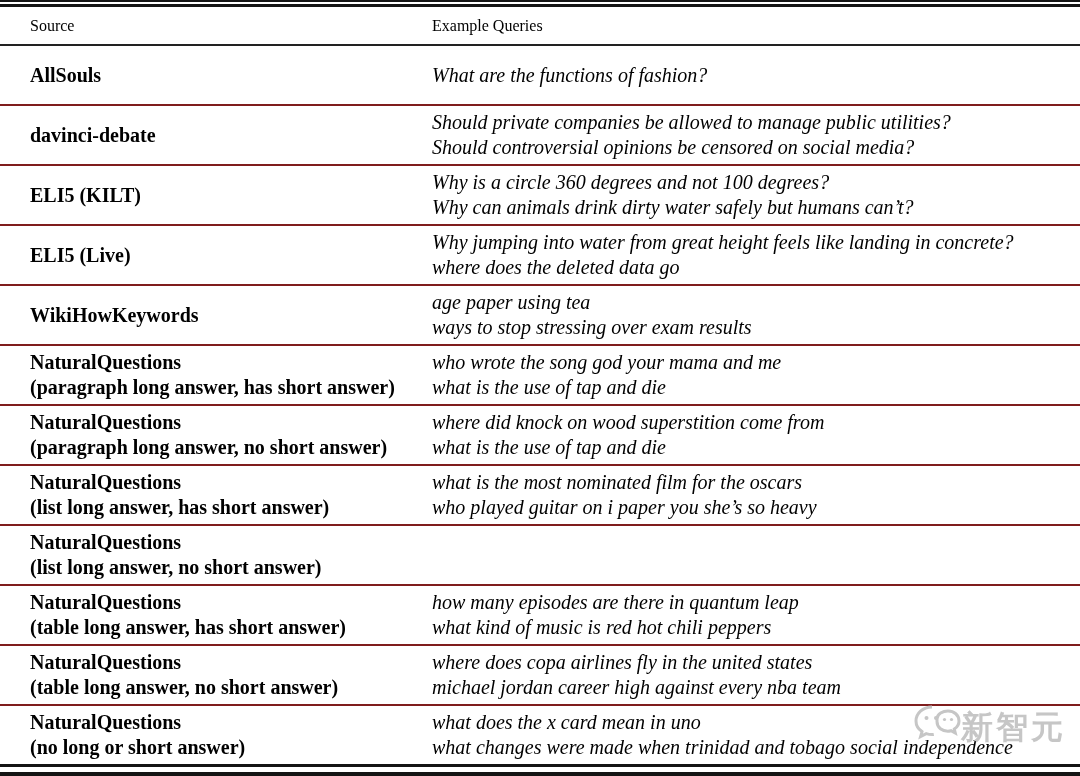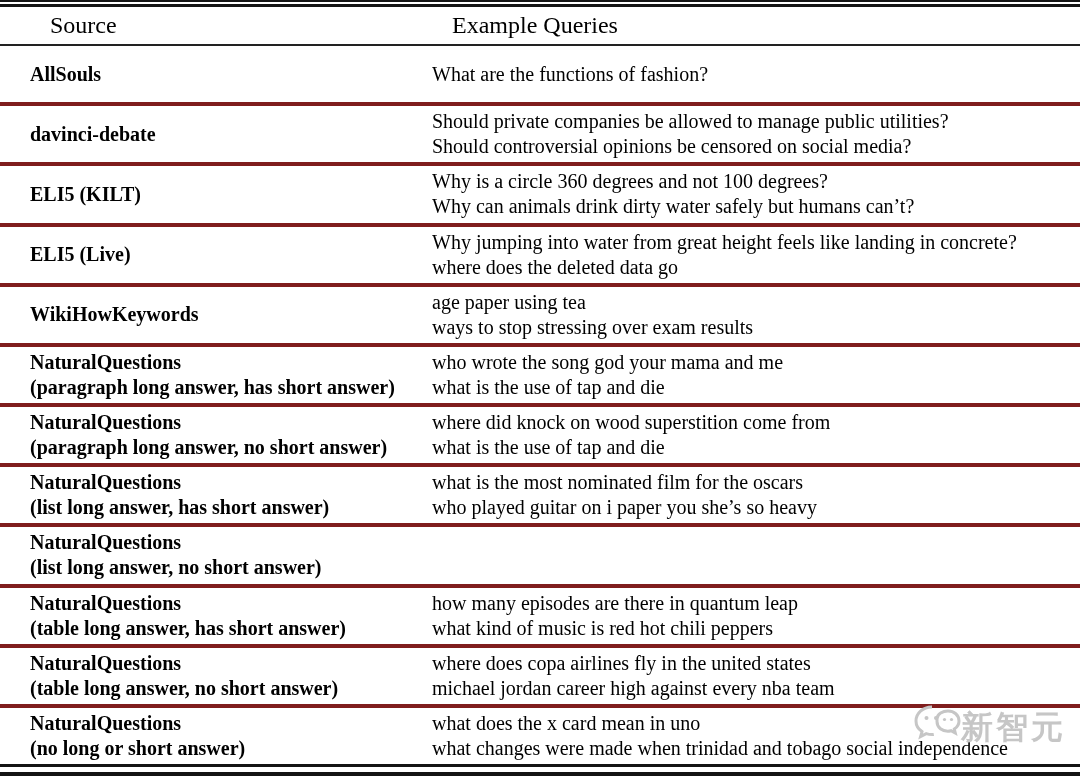--- a/index.html
+++ b/index.html
@@ -32,42 +32,41 @@
   .rule-header {
     height: 2px;
     background: #222222;
     flex: 0 0 auto;
   }
   .header-row {
     flex: 0 0 37px;
     display: grid;
     grid-template-columns: 432px 1fr;
     align-items: center;
-    font-size: 24px;
-    padding-left: 20px;
+    font-size: 16px;
   }
   .rows { flex: 1 1 auto; display: flex; flex-direction: column; }
   .row {
     flex: 1 1 0;
     display: grid;
     grid-template-columns: 432px 1fr;
-    border-bottom: 4px solid #7f1d1d;
+    border-bottom: 2px solid #7f1d1d;
     box-sizing: border-box;
   }
   .row:last-child { border-bottom: none; }
   .cell {
     display: flex;
     flex-direction: column;
     justify-content: center;
     font-size: 20px;
     line-height: 25px;
   }
   .src-cell { padding-left: 30px; font-weight: bold; }
   .src-cell .note:empty { display: none; }
-  .q-cell { padding-right: 8px; }
+  .q-cell { padding-right: 8px; font-style: italic; }
   .hdr-src { padding-left: 30px; }
   .watermark {
     position: absolute;
     right: 14px;
     bottom: 26px;
     display: flex;
     align-items: center;
     gap: 0;
     color: #c6c6c6;
     pointer-events: none;

